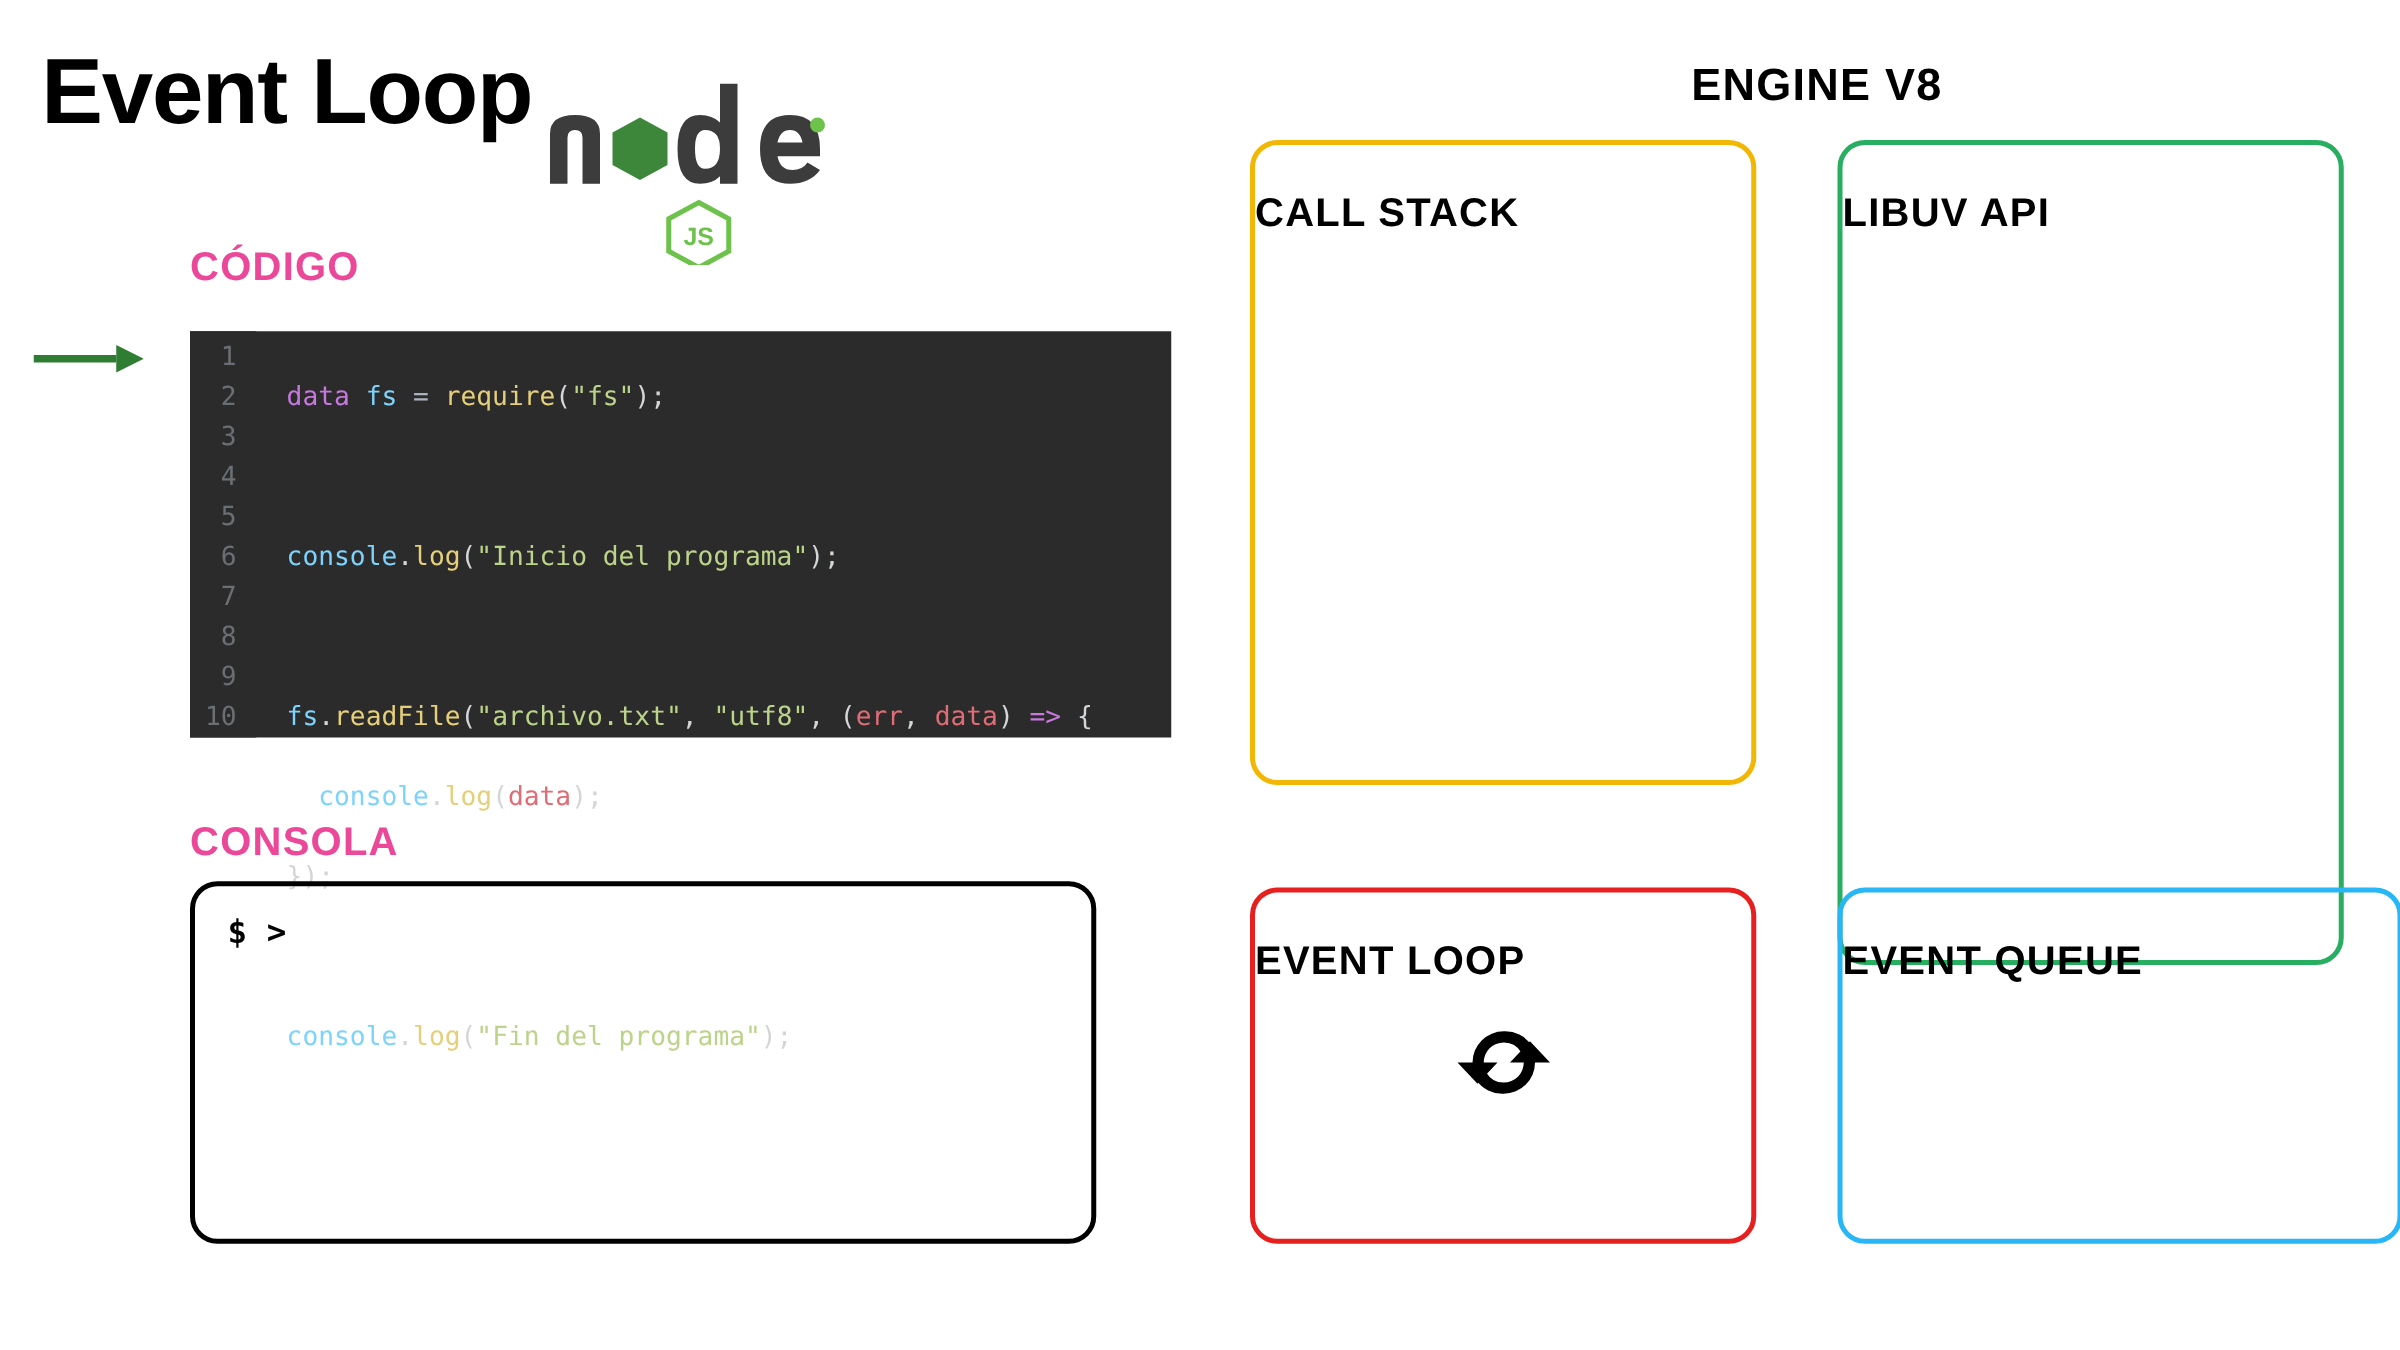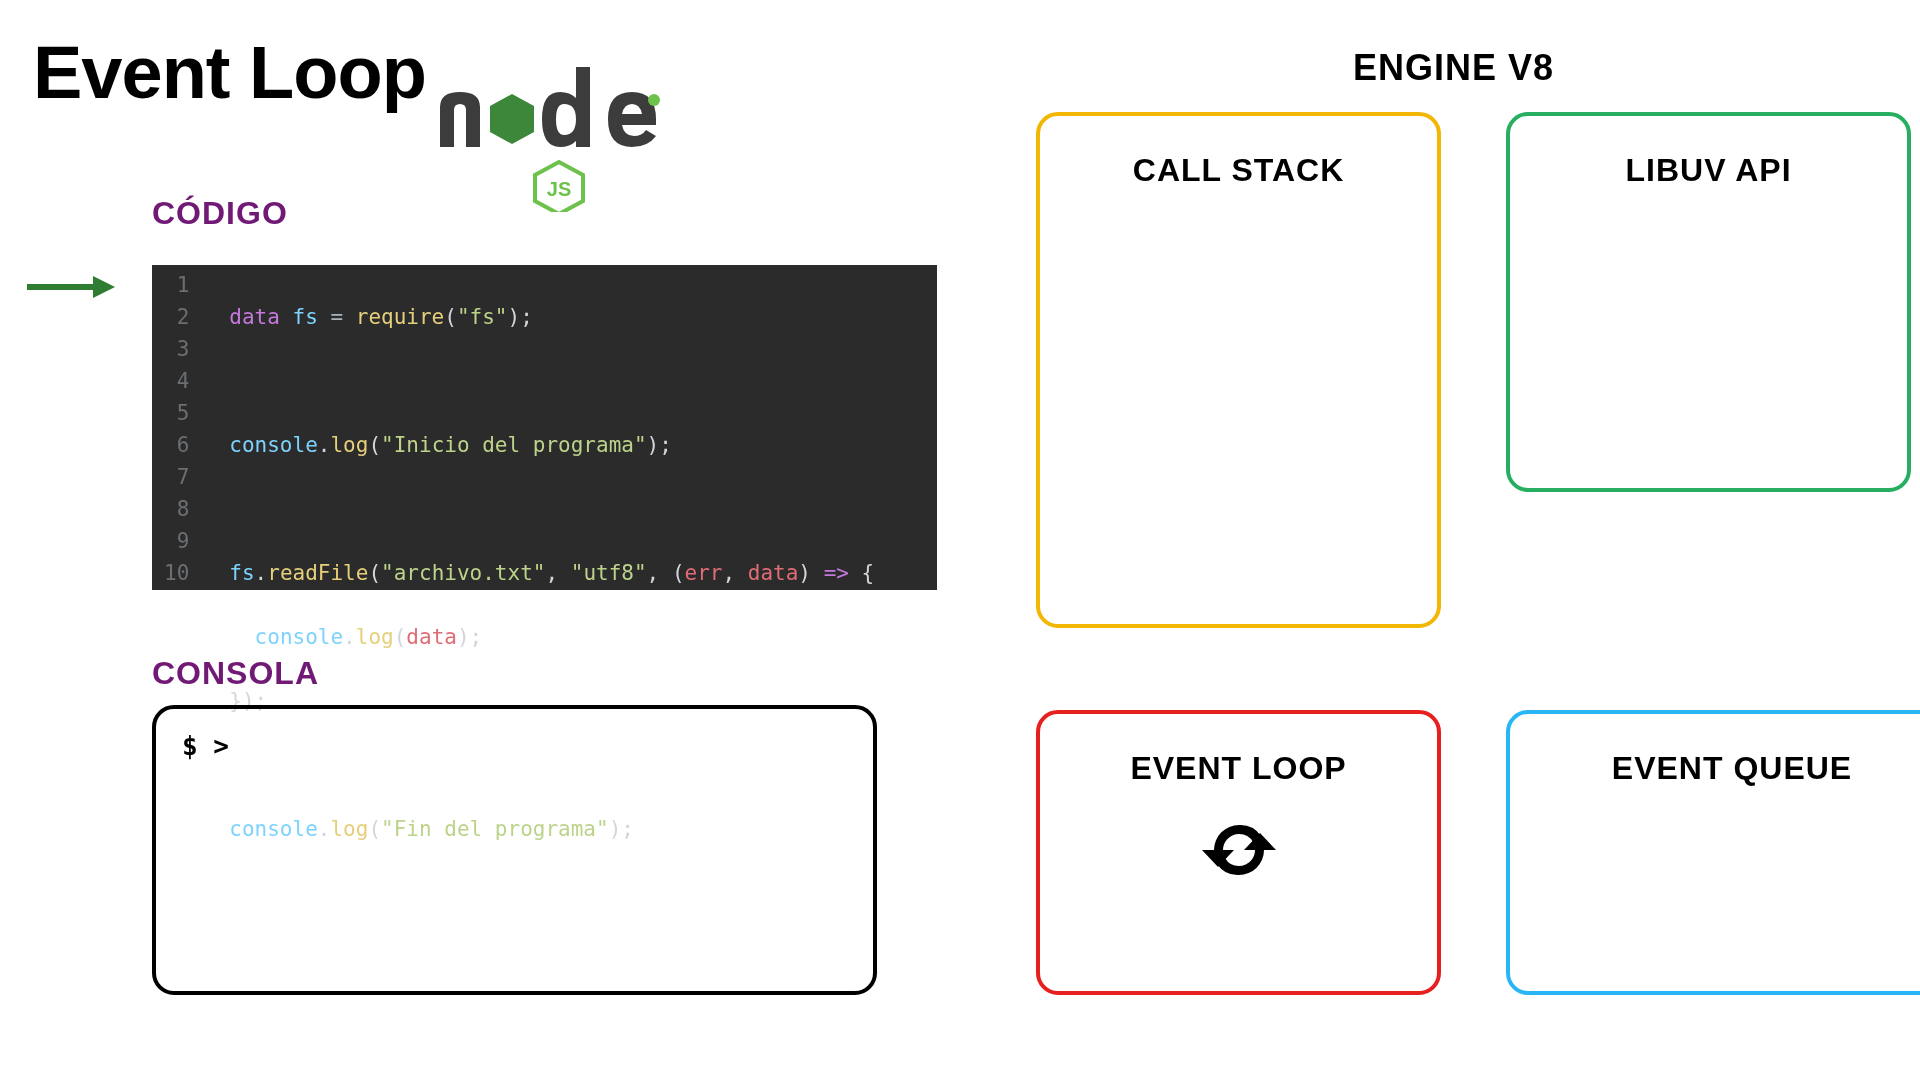--- a/index.html
+++ b/index.html
@@ -33,21 +33,21 @@
     position: absolute;
     left: 430px;
     top: 52px;
     width: 270px;
     height: 160px;
   }
   .section-label {
     font-size: 32px;
     font-weight: 900;
     letter-spacing: 1px;
-    color: #701a75;
+    color: #ec4899;
   }
   .codigo-label { position: absolute; left: 152px; top: 195px; }
   .consola-label { position: absolute; left: 152px; top: 655px; }
 
   .arrow {
     position: absolute;
     left: 25px;
     top: 272px;
     width: 90px;
     height: 30px;
@@ -100,32 +100,30 @@
     font-size: 26px;
     font-weight: 900;
     color: #000;
   }
 
   .panel {
     position: absolute;
     border-width: 4px;
     border-style: solid;
     border-radius: 22px;
-    text-align: center;
     font-weight: 900;
     letter-spacing: 1px;
-    margin-left: 36px;
   }
   .panel-title {
     font-size: 32px;
     margin-top: 36px;
     color: #000;
   }
   .call-stack  { left: 1000px; top: 112px; width: 405px; height: 516px; border-color: #f2b705; }
-  .libuv-api   { left: 1470px; top: 112px; width: 405px; height: 380px; border-color: #27ae60; }
+  .libuv-api   { left: 1470px; top: 112px; width: 405px; height: 660px; border-color: #27ae60; }
   .event-loop  { left: 1000px; top: 710px; width: 405px; height: 285px; border-color: #e6201f; }
   .event-queue { left: 1470px; top: 710px; width: 452px; height: 285px; border-color: #29b6f6; }
 
   .loop-icon {
     margin: 28px auto 0 auto;
     width: 92px;
     height: 70px;
   }
 </style>
 </head>

